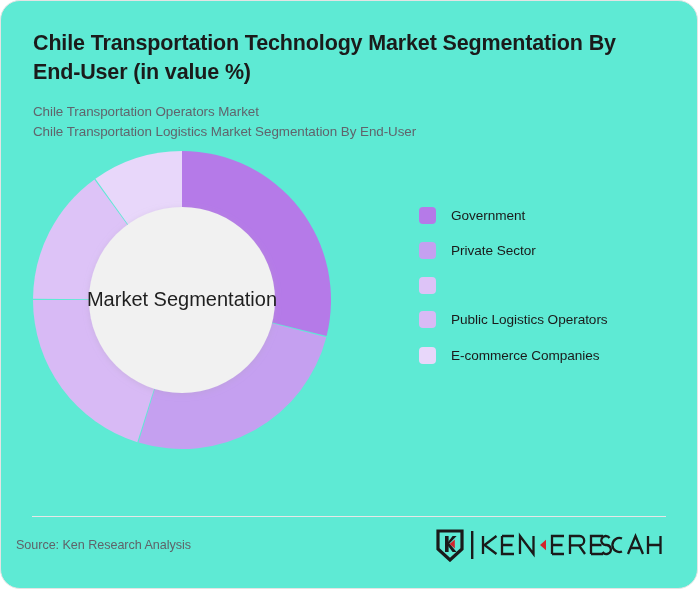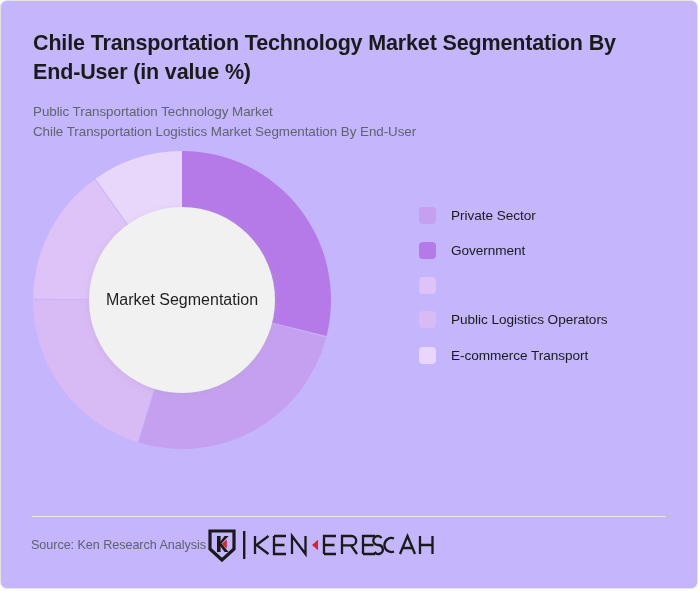--- a/index.html
+++ b/index.html
@@ -12,23 +12,23 @@
     height: 591px;
     font-family: "Liberation Sans", sans-serif;
     overflow: hidden;
   }
 
   .card {
     position: relative;
     width: 698px;
     height: 589px;
     box-sizing: border-box;
-    background: #c4b5fd;
+    background: #5eead4;
     border: 1px solid #e4e4e4;
-    border-radius: 7px;
+    border-radius: 20px;
     overflow: hidden;
   }
 
   
   .header {
     padding: 28px 32px 0 32px;
   }
   .chart-title {
     font-size: 21.5px;
     font-weight: bold;
@@ -70,21 +70,21 @@
   }
   .donut-hole-label {
     position: absolute;
     left: 0;
     top: 0;
     width: 300px;
     height: 300px;
     display: flex;
     align-items: center;
     justify-content: center;
-    font-size: 16px;
+    font-size: 20px;
     color: #1f1f1f;
     pointer-events: none;
   }
 
   
   .legend {
     position: absolute;
     left: 418px;
     top: 56px;
     width: 250px;
@@ -114,47 +114,48 @@
   .divider {
     position: absolute;
     left: 31px;
     right: 31px;
     bottom: 71px;
     height: 1px;
     background: #e7e7e7;
   }
   .footer {
     position: absolute;
-    left: 30px;
+    left: 15px;
     right: 31px;
     bottom: 24px;
     height: 38px;
     display: flex;
     align-items: center;
+    justify-content: space-between;
   }
   .source-text {
     font-size: 12.6px;
     color: #5f6369;
     letter-spacing: -0.05px;
   }
   .logo {
     display: flex;
     align-items: center;
   }
   .logo svg { display: block; }
 </style>
 </head>
 <body>
 
 <div class="card">
 
   <div class="header">
     <h1 class="chart-title">Chile Transportation Technology Market Segmentation By End-User (in value %)</h1>
     <div class="subtitles">
-      <div class="subtitle-line">Public Transportation Technology Market</div>
+      <div class="subtitle-line">Chile Transportation Operators Market</div>
       <div class="subtitle-line">Chile Transportation Logistics Market Segmentation By End-User</div>
     </div>
   </div>
 
   <div class="body-area">
 
     <div class="donut-wrap">
       <svg class="donut" viewBox="0 0 300 300">
         <defs>
           <filter id="holeShadow" x="-30%" y="-30%" width="160%" height="160%">
@@ -168,37 +169,37 @@
             <path d="M 150 150 L 1.0045955109263502 148.82976876758204 A 149 149 0 0 1 62.41999740842148 29.456467838132852 Z" fill="#ddc3f7"></path>
             <path d="M 150 150 L 63.369435536345165 28.772341024382783 A 149 149 0 0 1 149.99999999999997 1 Z" fill="#e8d7fa"></path>
           </g>
         <circle cx="150" cy="150" r="93" fill="#f1f1f1" filter="url(#holeShadow)"></circle>
       </svg>
       <div class="donut-hole-label">Market Segmentation</div>
     </div>
 
     <div class="legend" id="legend">
         <div class="legend-item">
+          <span class="legend-swatch" style="background: rgb(181, 122, 232);"></span>
+          <span class="legend-label">Government</span>
+        </div>
+        <div class="legend-item">
           <span class="legend-swatch" style="background: rgb(197, 160, 240);"></span>
           <span class="legend-label">Private Sector</span>
         </div>
         <div class="legend-item">
-          <span class="legend-swatch" style="background: rgb(181, 122, 232);"></span>
-          <span class="legend-label">Government</span>
-        </div>
-        <div class="legend-item">
           <span class="legend-swatch" style="background: rgb(221, 195, 247);"></span>
         </div>
         <div class="legend-item">
           <span class="legend-swatch" style="background: rgb(216, 186, 245);"></span>
           <span class="legend-label">Public Logistics Operators</span>
         </div>
         <div class="legend-item">
           <span class="legend-swatch" style="background: rgb(232, 215, 250);"></span>
-          <span class="legend-label">E-commerce Transport</span>
+          <span class="legend-label">E-commerce Companies</span>
         </div>
       </div>
 
   </div>
 
   <div class="divider"></div>
 
   <div class="footer">
     <div class="source-text">Source: Ken Research Analysis</div>
     <div class="logo">

